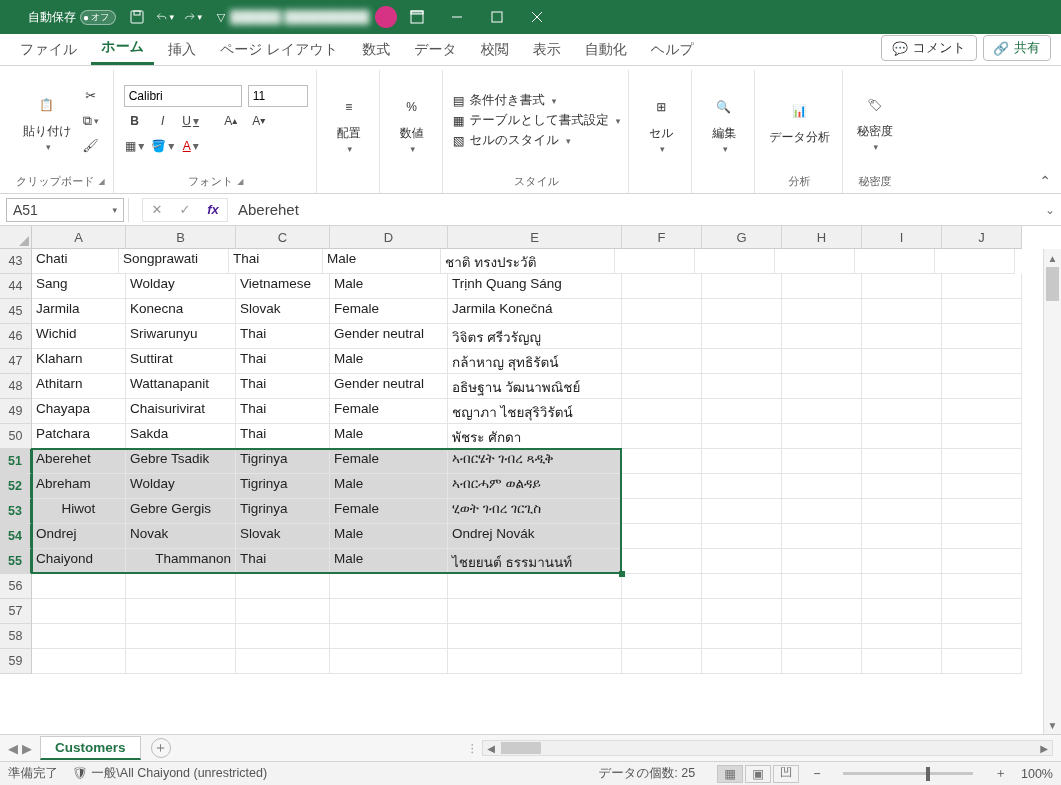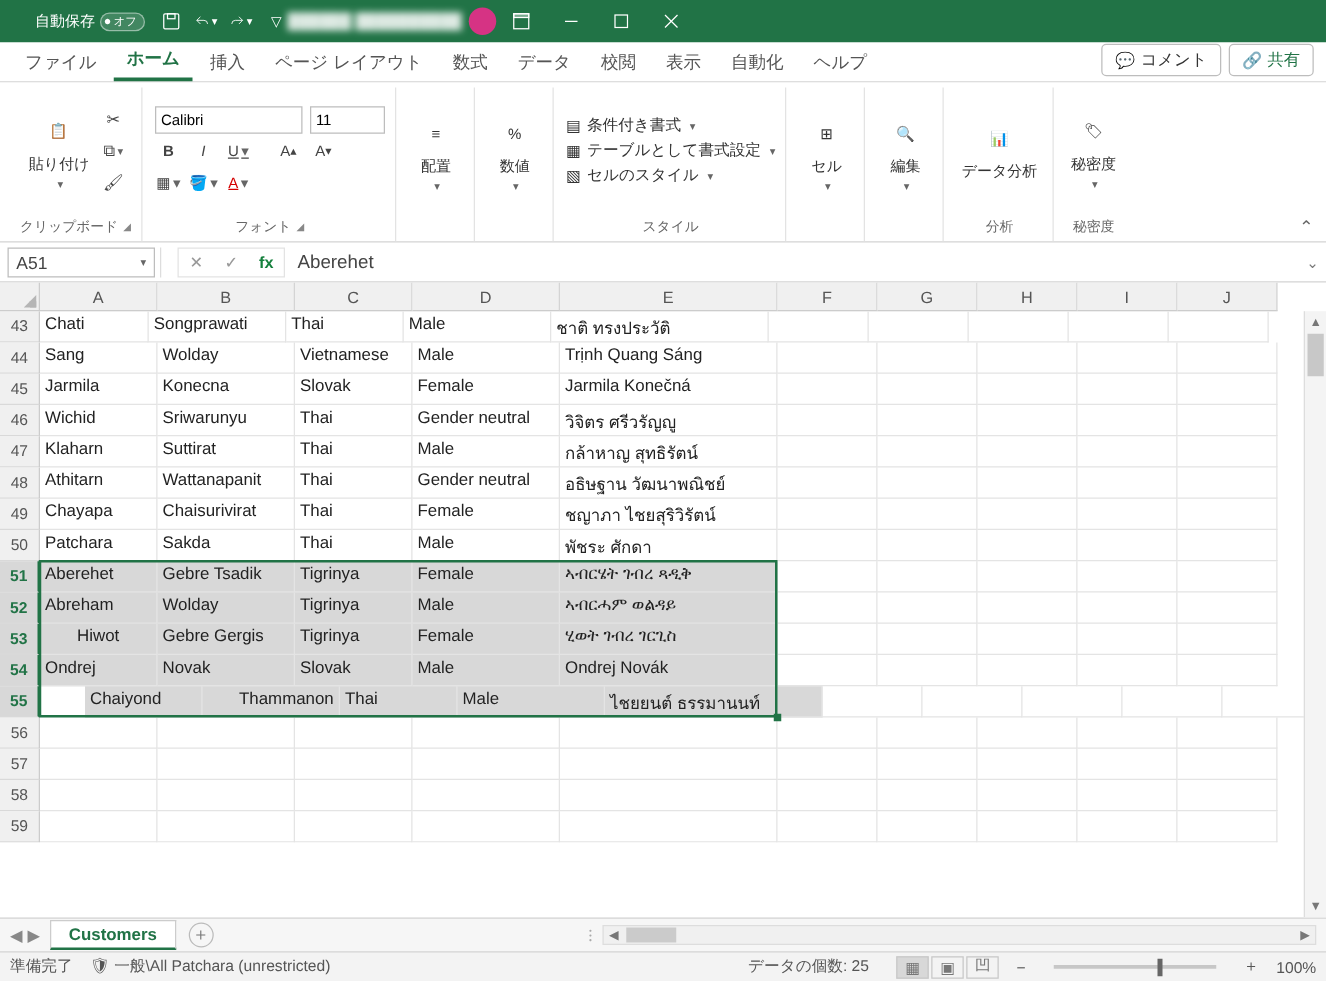--- a/index.html
+++ b/index.html
@@ -43,21 +43,21 @@
 .styles-col { display:flex; flex-direction:column; gap:3px; font-size:12.5px; color:#333;}
 .styles-col .srow { display:flex; align-items:center; gap:5px; }
 .collapse-caret { position:absolute; right:10px; bottom:4px; color:#666; font-size:14px;}
 .dl { font-size:8px; color:#888;}
 
 
 .fbar { height:32px; display:flex; align-items:center; border-bottom:1px solid #d4d4d4; }
 .namebox { width:118px; border:1px solid #bdbdbd; margin:3px 0 3px 6px; height:24px; font-size:14px; padding:2px 6px; color:#444; display:flex; align-items:center; justify-content:space-between;}
 .fbar .btns { display:flex; gap:0; margin-left:8px; border:1px solid #e3e3e3; height:24px; align-items:center;}
 .fbar .btns .fb { width:28px; display:flex; align-items:center; justify-content:center; color:#999; font-size:13px;}
-.fbar .btns .fb.fx { color:#15803d; font-weight:600;}
+.fbar .btns .fb.fx { font-style:italic; color:#4c1d95; font-weight:600;}
 .fval { flex:1; padding:2px 10px; font-size:15px; color:#444; }
 .expand { width:22px; text-align:center; color:#777; font-size:12px;}
 
 
 .grid-wrap { flex:1; display:flex; overflow:hidden; position:relative;}
 .selectall-tri { width:32px; height:23px; border-right:1px solid #ccc; border-bottom:1px solid #ccc; background:#f0f0f0; position:relative;}
 .selectall-tri::after{ content:""; position:absolute; right:2px; bottom:2px; border:5px solid transparent; border-right-color:#b5b5b5; border-bottom-color:#b5b5b5;}
 .colheads { display:flex; height:23px; }
 .ch { border-right:1px solid #d4d4d4; border-bottom:1px solid #ccc; background:#f0f0f0; font-size:13px; color:#555; display:flex; align-items:center; justify-content:center;}
 .rows { overflow:hidden; }
@@ -490,21 +490,21 @@
           <div class="cell sel" style="width: 118px;">Male</div>
           <div class="cell sel" style="width: 174px;">Ondrej Novák</div>
           <div class="cell" style="width: 80px;"></div>
           <div class="cell" style="width: 80px;"></div>
           <div class="cell" style="width: 80px;"></div>
           <div class="cell" style="width: 80px;"></div>
           <div class="cell" style="width: 80px;"></div>
         </div>
         <div class="row">
           <div class="rh sel">55</div>
-          <div class="cell sel" style="width: 94px; margin-left: 36px;">Chaiyond</div>
+          <div class="cell sel" style="width: 94px;">Chaiyond</div>
           <div class="cell sel" style="width: 110px; text-align: right;">Thammanon</div>
           <div class="cell sel" style="width: 94px;">Thai</div>
           <div class="cell sel" style="width: 118px;">Male</div>
           <div class="cell sel" style="width: 174px;">ไชยยนต์ ธรรมานนท์</div>
           <div class="cell" style="width: 80px;"></div>
           <div class="cell" style="width: 80px;"></div>
           <div class="cell" style="width: 80px;"></div>
           <div class="cell" style="width: 80px;"></div>
           <div class="cell" style="width: 80px;"></div>
         </div>
@@ -582,21 +582,21 @@
   <span style="color:#aaa;">⁝</span>
   <div class="hscroll">
     <div class="ar" style="left:0">◀</div>
     <div class="lth"></div>
     <div class="ar" style="right:0">▶</div>
   </div>
 </div>
 
 <div class="status">
   <span>準備完了</span>
-  <span>🛡 <span>一般\All Patchara (unrestricted)</span></span>
+  <span>🛡 <span>一般\All Chaiyond (unrestricted)</span></span>
   <span class="spacer"></span>
   <span>データの個数: 25</span>
   <div class="views">
     <div class="v active">▦</div>
     <div class="v">▣</div>
     <div class="v">凹</div>
   </div>
   <span>−</span>
   <div class="slider">
       <div class="kn"></div>

